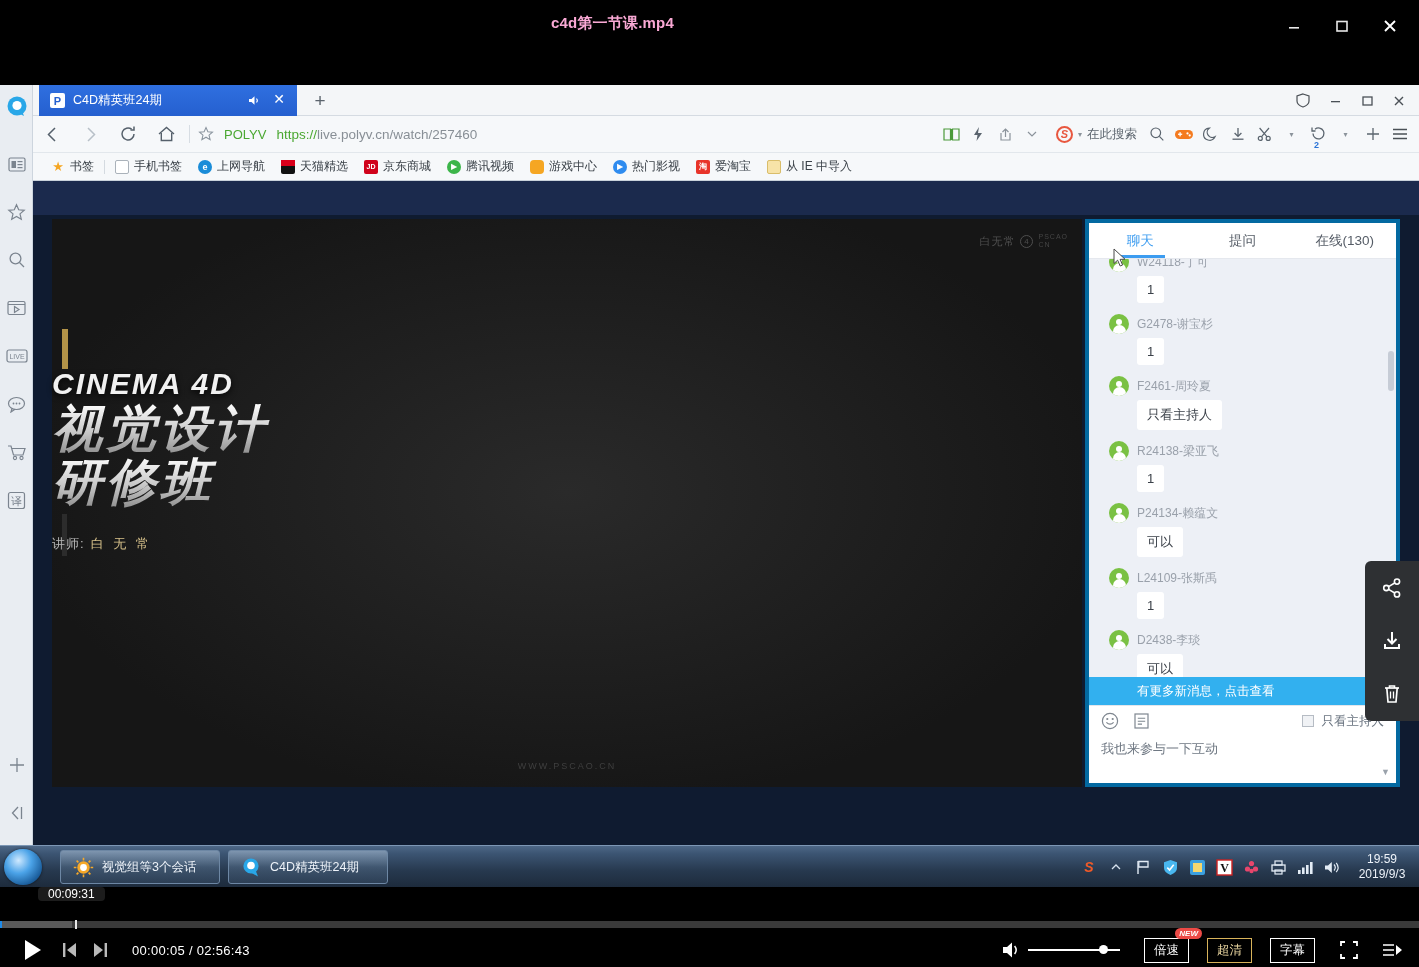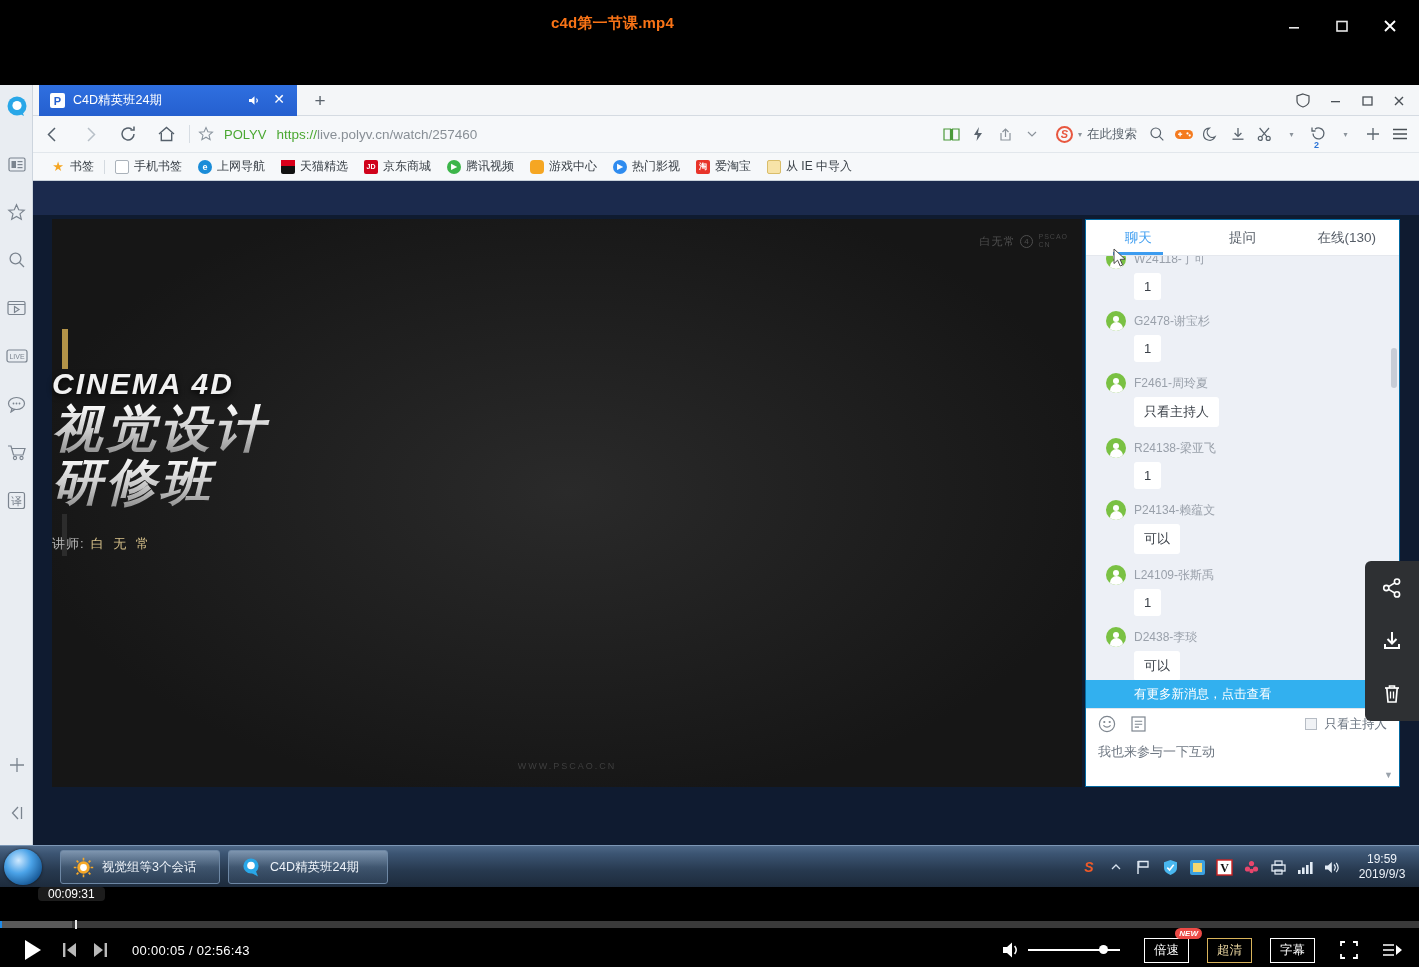--- a/index.html
+++ b/index.html
@@ -12,21 +12,21 @@
 
   
   #app { position: relative; width: 1419px; height: 967px; background: #000; }
 
   .mp-titlebar {
     position: absolute; left: 0; top: 0; width: 1419px; height: 53px;
     background: #000; color: #fff;
   }
   .mp-title {
     position: absolute; left: 0; top: 14px; width: 1225px;
-    text-align: center; font-size: 15px; font-weight: bold; color: #f97316;
+    text-align: center; font-size: 15px; font-weight: bold; color: #f9a8d4;
     letter-spacing: .2px;
   }
   .mp-wincontrols { position: absolute; right: 8px; top: 8px; display: flex; gap: 6px; }
   .mp-wc { width: 42px; height: 36px; display: flex; align-items: center; justify-content: center; color: #e8e8e8; }
   .mp-wc svg { display: block; }
 
   
   .browser {
     position: absolute; left: 0; top: 85px; width: 1419px; height: 760px;
     background: #eef1f5; overflow: hidden;
@@ -142,21 +142,21 @@
   .st-teacher { margin-top: 26px; font-size: 13px; color: #b7b7b7; letter-spacing: 1px; }
   .st-teacher b { color: #d6c08a; font-weight: normal; letter-spacing: 3px; margin-left: 6px; }
   .wm-bottom { position: absolute; left: 0; bottom: 16px; width: 100%; text-align: center;
                color: #3f3f3f; font-size: 9px; letter-spacing: 2px; }
   .stage-leftbar { position: absolute; left: 10px; top: 110px; width: 6px; height: 40px; background: #b39348; }
   .stage-leftbar2 { position: absolute; left: 10px; top: 295px; width: 5px; height: 42px; background: #2c2c2c; }
 
   
   .chat {
     position: absolute; right: 19px; top: 38px; width: 315px; height: 568px; background: #eef1f7;
-    border: 1px solid #0369a1; display: flex; flex-direction: column;
+    border: 4px solid #0369a1; display: flex; flex-direction: column;
   }
   .chat-tabs { height: 36px; background: #fff; display: flex; align-items: stretch; border-bottom: 1px solid #e5e8ee; }
   .chat-tab { flex: 1; display: flex; align-items: center; justify-content: center; font-size: 13.5px;
               color: #555c66; position: relative; }
   .chat-tab.active { color: #3c9cf0; }
   .chat-tab.active::after { content: ""; position: absolute; left: 26%; bottom: 0; width: 48%; height: 3px; background: #3c9cf0; }
   .chat-body { flex: 1; position: relative; overflow: hidden; background: #edf0f6; }
   .msg { padding: 0 12px 2px 20px; position: relative; }
   .msg-head { display: flex; align-items: center; gap: 8px; height: 22px; }
   .avatar { width: 20px; height: 20px; border-radius: 50%; background: #7ac143; flex: 0 0 auto;

